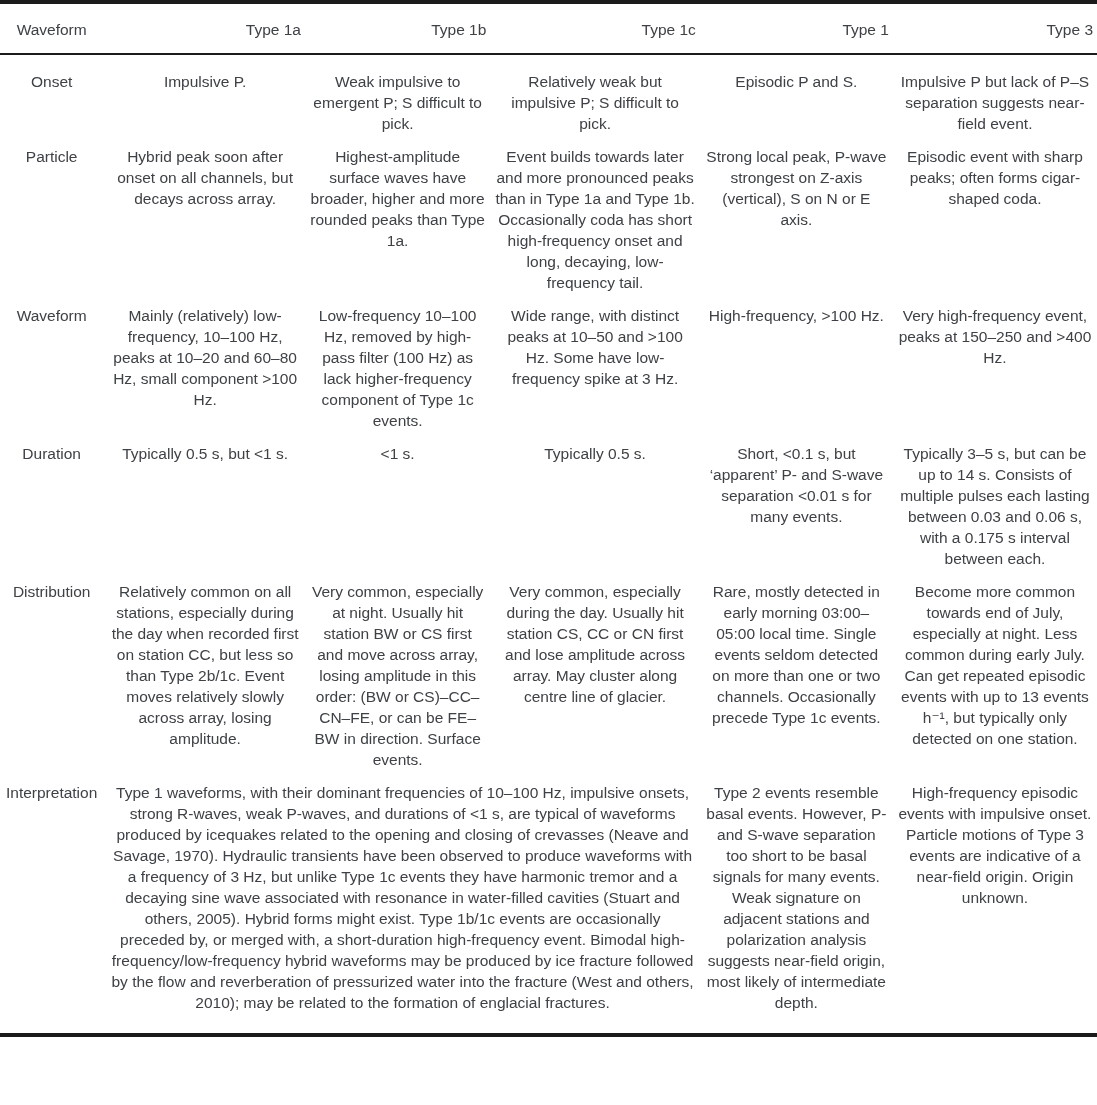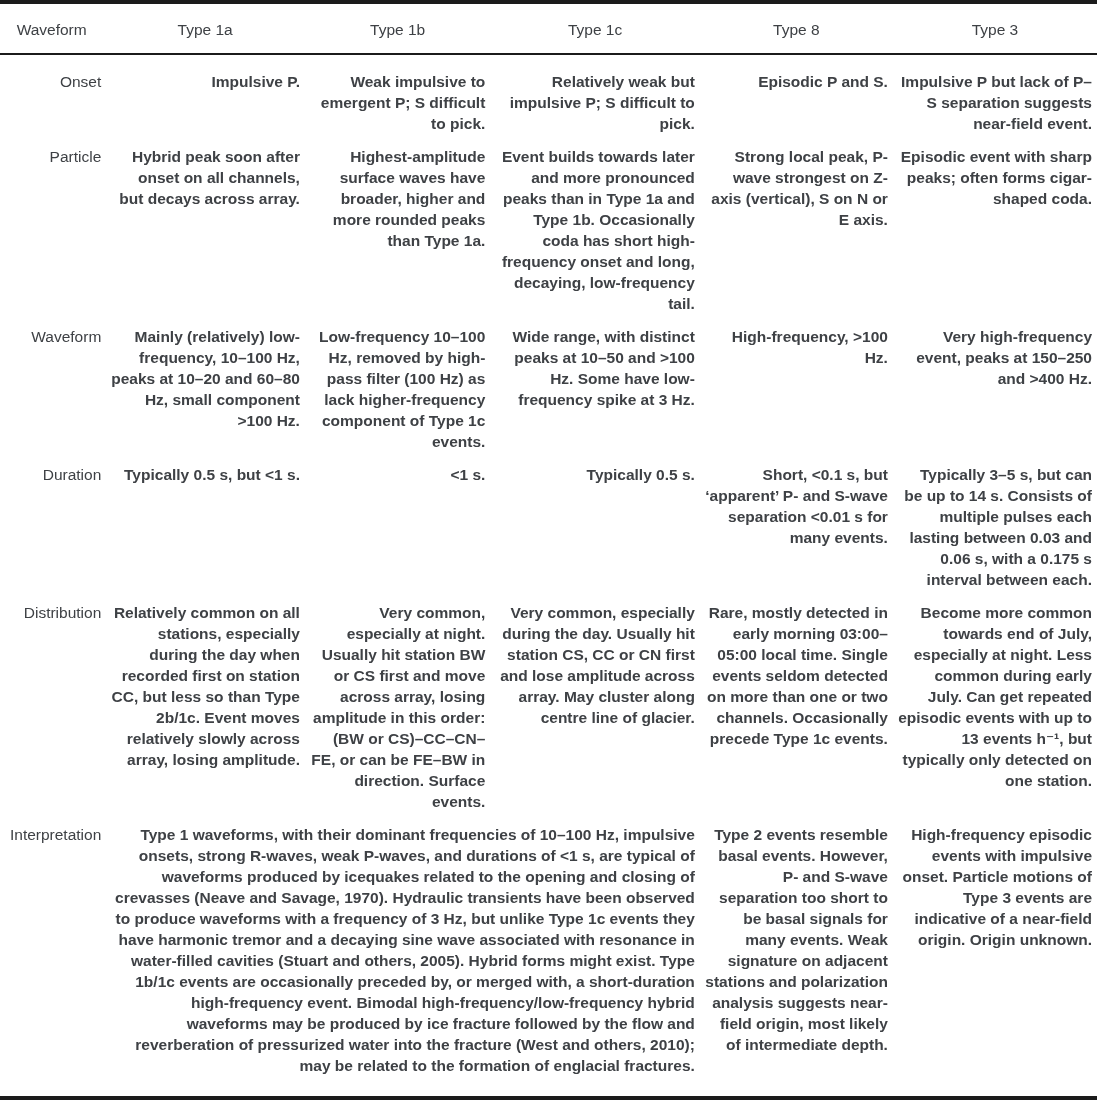--- a/index.html
+++ b/index.html
@@ -18,40 +18,39 @@
     width: 1097px;
     border-collapse: collapse;
     table-layout: fixed;
     border-top: 4px solid #1b1b1b;
     border-bottom: 4px solid #1b1b1b;
     font-size: 15.5px;
     line-height: 21px;
   }
   .paper-table thead th {
     font-weight: normal;
-    text-align: center;
+    text-align: right;
     vertical-align: middle;
     padding: 15px 4px 13px 4px;
     border-bottom: 2px solid #1b1b1b;
   }
   .paper-table thead th.lbl {
     text-align: center;
     padding-left: 2px;
   }
   .paper-table tbody th.lbl {
     font-weight: normal;
-    text-align: right;
+    text-align: center;
     vertical-align: top;
     padding: 0 4px 12px 2px;
   }
   .paper-table tbody td {
-    text-align: right;
+    text-align: center;
     vertical-align: top;
     padding: 0 5px 12px 5px;
-    font-weight: bold;
   }
   .paper-table tbody tr.first-body-row th,
   .paper-table tbody tr.first-body-row td {
     padding-top: 16px;
   }
   .paper-table tbody tr.last-body-row th,
   .paper-table tbody tr.last-body-row td {
     padding-bottom: 20px;
   }
 </style>
@@ -66,21 +65,21 @@
     <col style="width:19.1%">
     <col style="width:17.6%">
     <col style="width:18.6%">
   </colgroup>
   <thead>
     <tr>
       <th class="lbl">Waveform</th>
       <th>Type 1a</th>
       <th>Type 1b</th>
       <th>Type 1c</th>
-      <th>Type 8</th>
+      <th>Type 1</th>
       <th>Type 3</th>
     </tr>
   </thead>
   <tbody>
     <tr class="first-body-row">
       <th class="lbl">Onset</th>
       <td>Impulsive P.</td>
       <td>Weak impulsive to emergent P; S difficult to pick.</td>
       <td>Relatively weak but impulsive P; S difficult to pick.</td>
       <td>Episodic P and S.</td>

